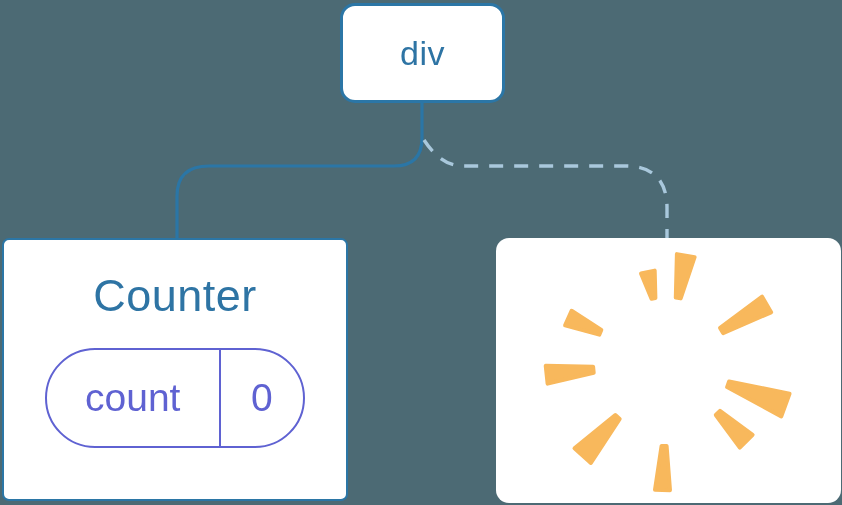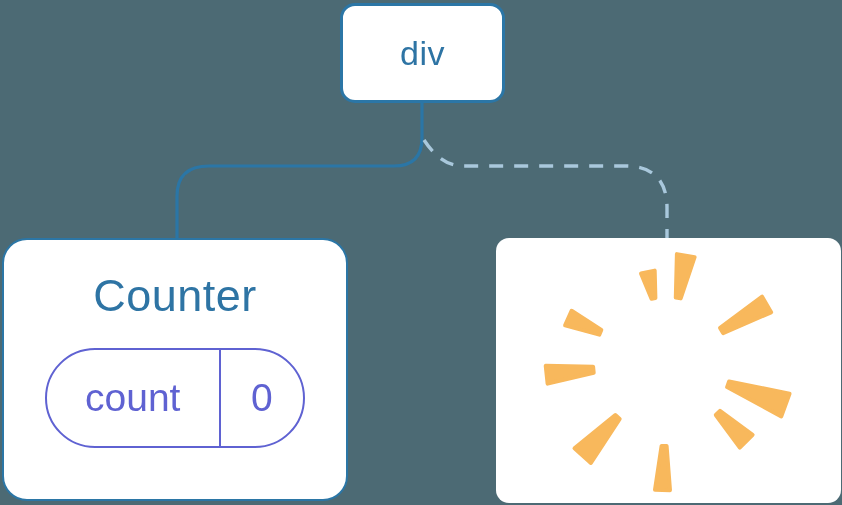--- a/index.html
+++ b/index.html
@@ -23,21 +23,21 @@
   .dashed-link{fill:none;stroke:var(--lightblue);stroke-width:3.4;stroke-dasharray:14 11;stroke-linecap:butt}
   .node{position:absolute;background:var(--boxwhite);box-sizing:border-box}
   .node-root{
     left:340px;top:3px;width:165px;height:100px;
     border:3px solid var(--blue);border-radius:15px;
     display:flex;align-items:center;justify-content:center;
   }
   .node-label{font-size:34px;font-weight:500;color:var(--textblue);letter-spacing:.5px}
   .node-counter{
     left:2px;top:238px;width:346px;height:263px;
-    border:2.5px solid var(--blue);border-radius:25px;
+    border:2.5px solid var(--blue);border-radius:7px;
     display:flex;flex-direction:column;align-items:center;
   }
   .counter-title{margin-top:30px;font-size:45px;font-weight:500;color:var(--textblue);letter-spacing:.5px}
   .state-pill{
     margin-top:26px;width:260px;height:100px;box-sizing:border-box;
     border:2.5px solid var(--purple);border-radius:52px;
     display:flex;overflow:hidden;
   }
   .state-key{
     flex:0 0 171.5px;border-right:2.5px solid var(--purple);

